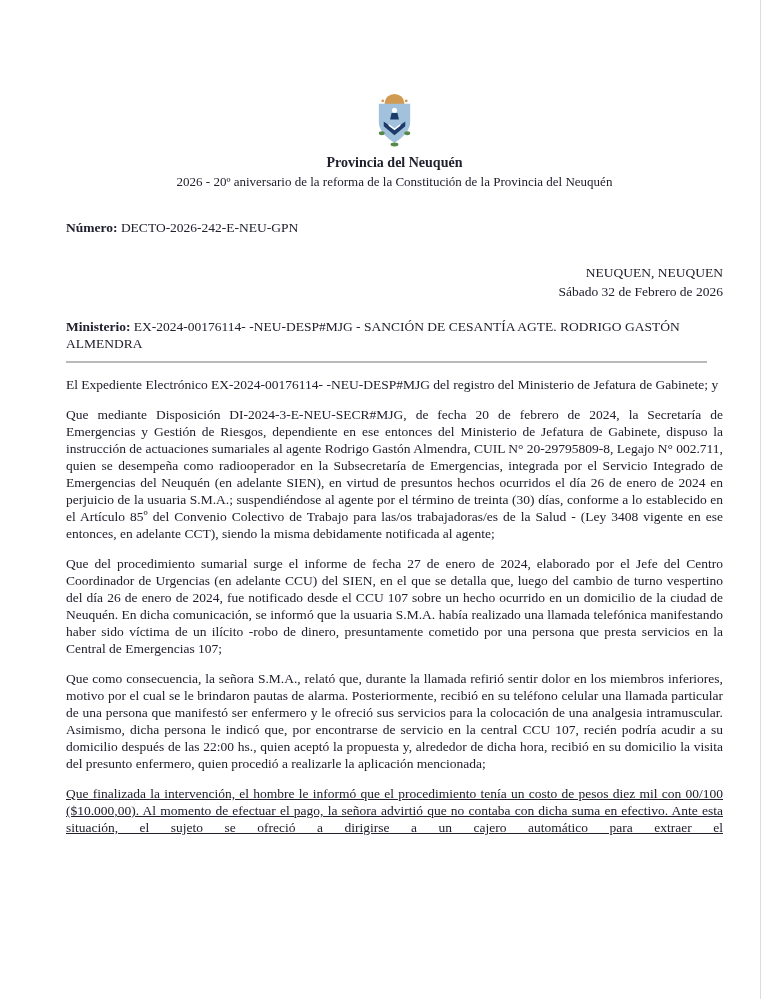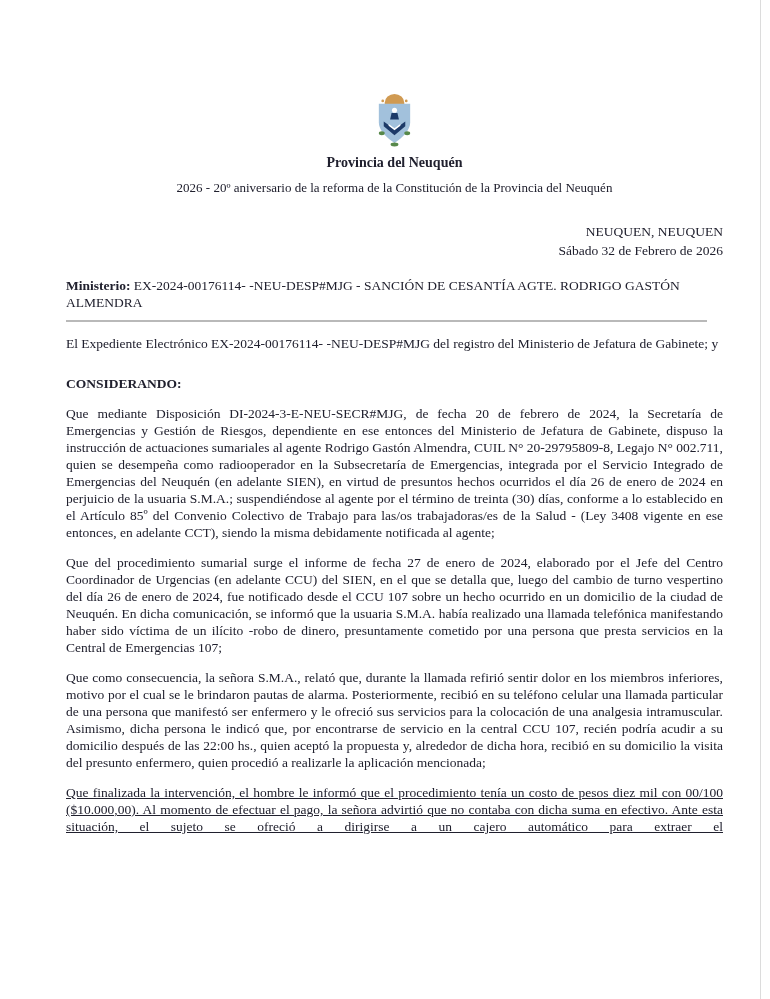--- a/index.html
+++ b/index.html
@@ -28,21 +28,21 @@
   .doc-header { text-align: center; }
   .logo { width: 47px; height: 57px; display: inline-block; }
   .doc-title {
     font-weight: bold;
     font-size: 14px;
     margin-top: 4px;
     line-height: 16px;
   }
   .doc-tagline {
     font-size: 13px;
-    margin-top: 9px;
+    margin-top: 3px;
     line-height: 15px;
   }
   .numero-line { margin-top: 30px; }
   .b { font-weight: bold; }
   .place-date {
     text-align: right;
     margin-top: 27px;
     line-height: 19px;
   }
   .ref-line { margin-top: 17px; line-height: 17px; }
@@ -92,36 +92,39 @@
       <path d="M18 34.5 L24 39 L30 34.5 L30 36.5 L24 41 L18 36.5 Z" fill="#ffffff"></path>
 
       <ellipse cx="11" cy="44" rx="3" ry="2" fill="#57884a"></ellipse>
       <ellipse cx="37" cy="44" rx="3" ry="2" fill="#57884a"></ellipse>
       <ellipse cx="24" cy="55.5" rx="4" ry="2" fill="#57884a"></ellipse>
     </svg>
     <div class="doc-title">Provincia del Neuquén</div>
     <div class="doc-tagline">2026 - 20º aniversario de la reforma de la Constitución de la Provincia del Neuquén</div>
   </div>
 
+  <div class="numero-line">
+    <span class="b">Número:</span>
+    <span>DECTO-2026-242-E-NEU-GPN</span>
+  </div>
 
   <div class="place-date">
     <div>NEUQUEN, NEUQUEN</div>
     <div>Sábado 32 de Febrero de 2026</div>
   </div>
 
   <div class="ref-line">
     <span class="b">Ministerio:</span>
     <span>EX-2024-00176114- -NEU-DESP#MJG - SANCIÓN DE CESANTÍA AGTE. RODRIGO GASTÓN ALMENDRA</span>
   </div>
 
   <hr class="rule">
 
   <p class="just">El Expediente Electrónico EX-2024-00176114- -NEU-DESP#MJG del registro del Ministerio de Jefatura de Gabinete; y</p>
 
-  <div class="h">CONSIDERANDO:</div>
   <p class="just">Que mediante Disposición DI-2024-3-E-NEU-SECR#MJG, de fecha 20 de febrero de 2024, la Secretaría de Emergencias y Gestión de Riesgos, dependiente en ese entonces del Ministerio de Jefatura de Gabinete, dispuso la instrucción de actuaciones sumariales al agente Rodrigo Gastón Almendra, CUIL N° 20-29795809-8, Legajo N° 002.711, quien se desempeña como radiooperador en la Subsecretaría de Emergencias, integrada por el Servicio Integrado de Emergencias del Neuquén (en adelante SIEN), en virtud de presuntos hechos ocurridos el día 26 de enero de 2024 en perjuicio de la usuaria S.M.A.; suspendiéndose al agente por el término de treinta (30) días, conforme a lo establecido en el Artículo 85º del Convenio Colectivo de Trabajo para las/os trabajadoras/es de la Salud - (Ley 3408 vigente en ese entonces, en adelante CCT), siendo la misma debidamente notificada al agente;</p>
   <p class="just">Que del procedimiento sumarial surge el informe de fecha 27 de enero de 2024, elaborado por el Jefe del Centro Coordinador de Urgencias (en adelante CCU) del SIEN, en el que se detalla que, luego del cambio de turno vespertino del día 26 de enero de 2024, fue notificado desde el CCU 107 sobre un hecho ocurrido en un domicilio de la ciudad de Neuquén. En dicha comunicación, se informó que la usuaria S.M.A. había realizado una llamada telefónica manifestando haber sido víctima de un ilícito -robo de dinero, presuntamente cometido por una persona que presta servicios en la Central de Emergencias 107;</p>
   <p class="just">Que como consecuencia, la señora S.M.A., relató que, durante la llamada refirió sentir dolor en los miembros inferiores, motivo por el cual se le brindaron pautas de alarma. Posteriormente, recibió en su teléfono celular una llamada particular de una persona que manifestó ser enfermero y le ofreció sus servicios para la colocación de una analgesia intramuscular. Asimismo, dicha persona le indicó que, por encontrarse de servicio en la central CCU 107, recién podría acudir a su domicilio después de las 22:00 hs., quien aceptó la propuesta y, alrededor de dicha hora, recibió en su domicilio la visita del presunto enfermero, quien procedió a realizarle la aplicación mencionada;</p>
   <p class="just cut">Que finalizada la intervención, el hombre le informó que el procedimiento tenía un costo de pesos diez mil con 00/100 ($10.000,00). Al momento de efectuar el pago, la señora advirtió que no contaba con dicha suma en efectivo. Ante esta situación, el sujeto se ofreció a dirigirse a un cajero automático para extraer el</p>
 
 </div>
 
 <div class="right-hairline"></div>
 
 </body></html>

